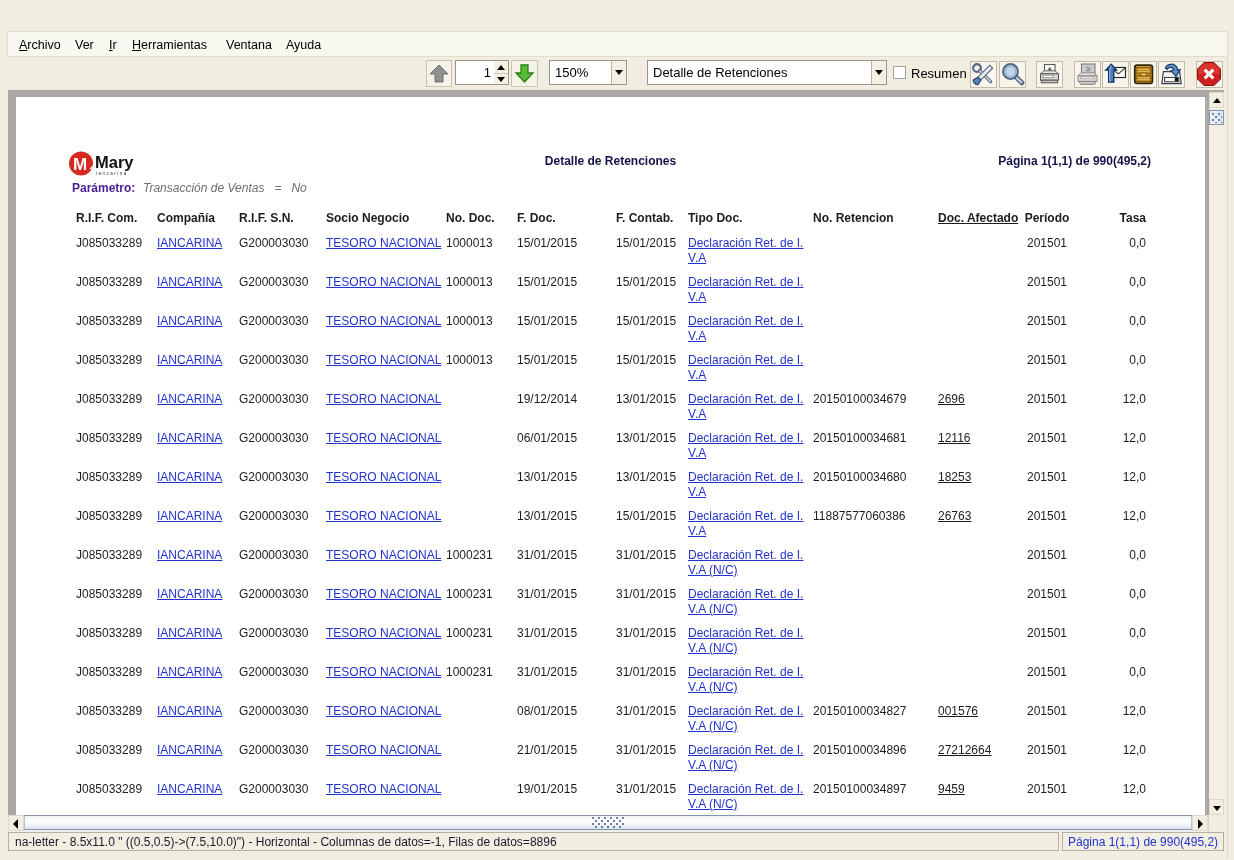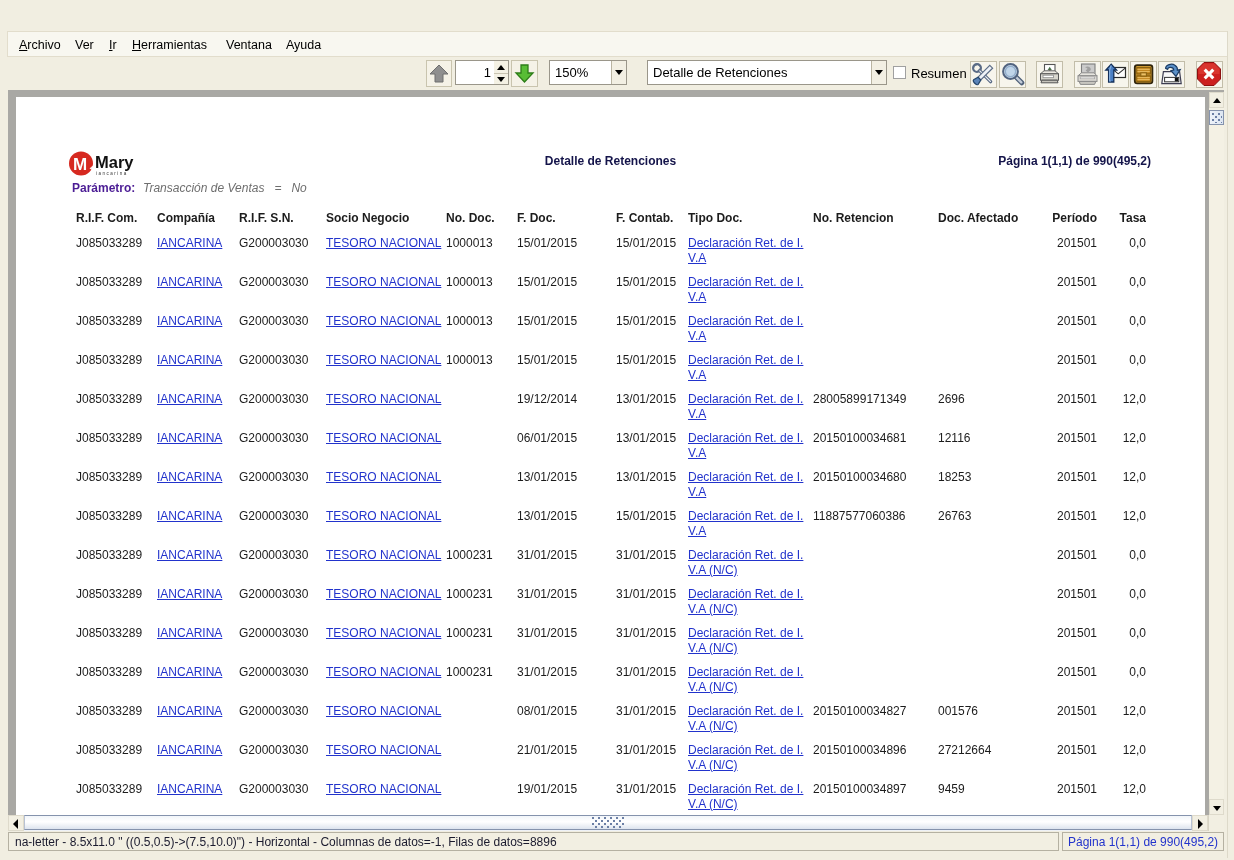--- a/index.html
+++ b/index.html
@@ -29,22 +29,22 @@
 .vthumb { position:absolute; background:#dfe7f2; border:1px solid #8593ad; }
 .dots { background-image: radial-gradient(circle at 1px 1px, #6b7fa5 0.9px, transparent 1.1px), radial-gradient(circle at 1px 1px, #6b7fa5 0.9px, transparent 1.1px); background-size:6px 6px, 6px 6px; background-position:0 0, 3px 3px; }
 
 
 .t { position:absolute; white-space:nowrap; font-size:12px; color:#1c1c1c; }
 .b { font-weight:bold; color:#15154a; }
 .lnk, .row span.lnk { color:#2233cc !important; text-decoration:underline; }
 .row span { position:absolute; white-space:nowrap; font-size:12px; color:#1c1c1c; line-height:15px; }
 .row { position:absolute; left:0; width:1189px; height:32px; }
 .c1{left:60px;} .c2{left:141px;} .c3{left:223px;} .c4{left:310px;} .c5{left:430px;}
-.c6{left:501px;} .c7{left:600px;} .c8{left:672px;} .c9{left:797px;} .c10{left:922px;}
-.c11{left:981px; width:100px; text-align:right;} .c12{left:1040px; width:90px; text-align:right;}
+.c6{left:501px;} .c7{left:600px;} .c8{left:672px;} .c9{left:797px;} .c10{left:922px;text-decoration:underline;}
+.c11{left:981px; width:100px; text-align:center;} .c12{left:1040px; width:90px; text-align:right;}
 
 
 .spanel { position:absolute; background:#f2efe2; border:1px solid #b5b1a2; height:19px; }
 </style>
 </head>
 <body>
 
 <div id="menubar" class="abs">
   <span style="left:11px;"><u>A</u>rchivo</span>
   <span style="left:67px;">Ver</span>
@@ -232,21 +232,21 @@
         <span class="c12">0,0</span>
       </div>
     <div class="row" style="top:295px;">
         <span class="c1">J085033289</span>
         <span class="c2 lnk">IANCARINA</span>
         <span class="c3">G200003030</span>
         <span class="c4 lnk">TESORO NACIONAL</span>
         <span class="c6">19/12/2014</span>
         <span class="c7">13/01/2015</span>
         <span class="c8 lnk">Declaración Ret. de I.<br>V.A</span>
-        <span class="c9">28005899171349</span>
+        <span class="c9">20150100034679</span>
         <span class="c10">2696</span>
         <span class="c11">201501</span>
         <span class="c12">12,0</span>
       </div>
     <div class="row" style="top:334px;">
         <span class="c1">J085033289</span>
         <span class="c2 lnk">IANCARINA</span>
         <span class="c3">G200003030</span>
         <span class="c4 lnk">TESORO NACIONAL</span>
         <span class="c6">06/01/2015</span>

